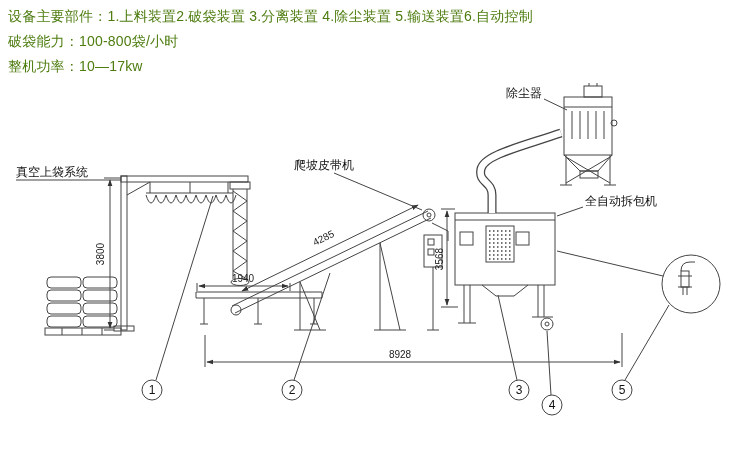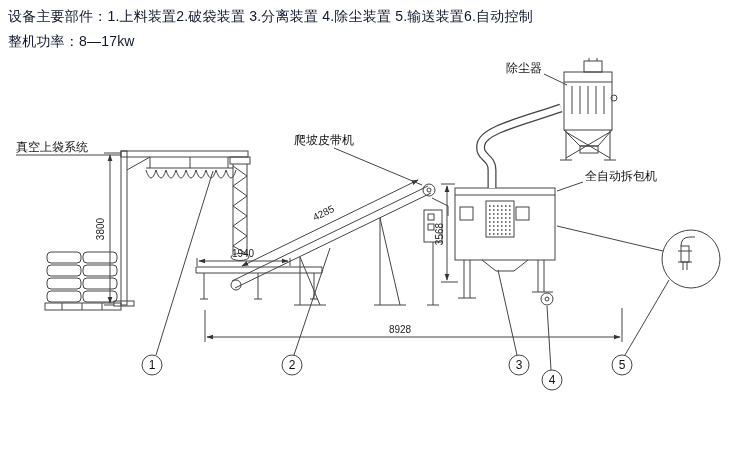--- a/index.html
+++ b/index.html
@@ -1,35 +1,36 @@
 <!DOCTYPE html>
 <html><head>
 <meta charset="utf-8">
 <style>
   html,body{margin:0;padding:0;background:#fff;}
   .page{
     position:relative;width:752px;height:471px;background:#fff;overflow:hidden;
-    font-family:"Liberation Sans","DejaVu Sans",sans-serif;color:#0f172a;
+    font-family:"Liberation Sans","DejaVu Sans",sans-serif;color:#4d7c0f;
   }
   .header{padding:8px 8px 0 8px;}
   .header p{margin:0 0 9px 0;font-size:14px;line-height:1.15;letter-spacing:.2px;}
   svg{display:block;}
   svg text{font-family:"Liberation Sans","DejaVu Sans",sans-serif;fill:#111;}
   .lbl{font-size:12px;}
   .dim{font-size:10px;fill:#222;}
   .cnum{font-size:12px;}
 </style>
 </head>
 <body>
 
 <div class="page">
 
   <div class="header">
     <p>设备主要部件：1.上料装置2.破袋装置 3.分离装置 4.除尘装置 5.输送装置6.自动控制</p>
-    <p>整机功率：8—17kw</p>
+    <p>破袋能力：100-800袋/小时</p>
+    <p>整机功率：10—17kw</p>
   </div>
 
   <svg width="752" height="367" viewBox="0 0 752 367">
     <defs>
       <marker id="arr" viewBox="0 0 10 10" refX="9" refY="5" markerWidth="7" markerHeight="7" orient="auto-start-reverse">
         <path d="M0,1.5 L10,5 L0,8.5 z" fill="#333"></path>
       </marker>
     </defs>
 
     <g stroke="#444" fill="none" stroke-width="1">

